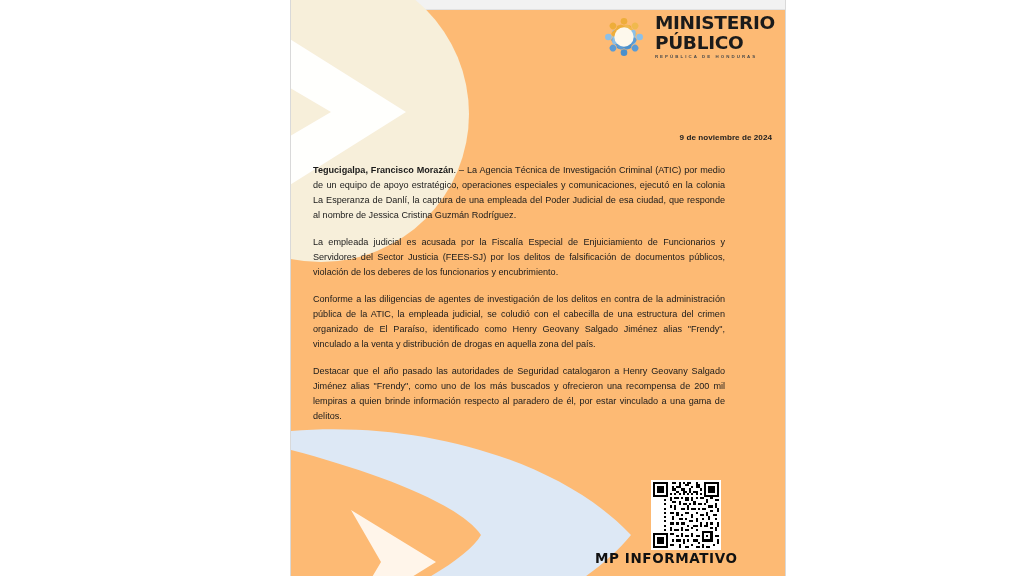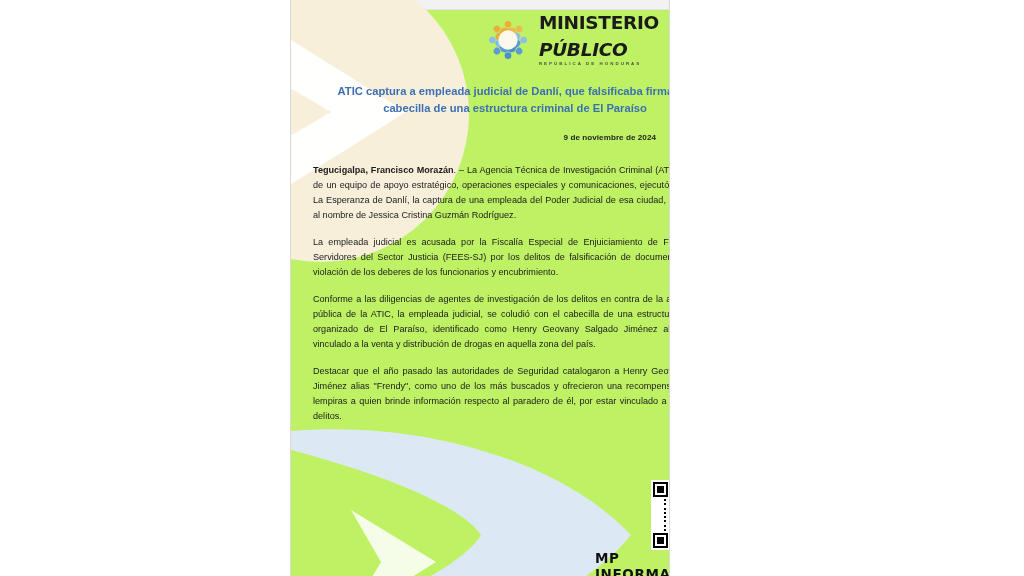--- a/index.html
+++ b/index.html
@@ -19,23 +19,23 @@
     width: 1024px;
     height: 576px;
     background: #ffffff;
   }
 
   
   #page {
     position: absolute;
     left: 290px;
     top: 0px;
-    width: 380px;
+    width: 496px;
     height: 576px;
-    background: #bef264;
+    background: #fdba74;
     overflow: hidden;
     box-sizing: border-box;
     border-left: 1px solid #d9d9d9;
     border-right: 1px solid #d9d9d9;
   }
   #page-topstrip {
     position: absolute;
     left: 0; top: 0;
     width: 100%;
     height: 9px;
@@ -81,21 +81,21 @@
     justify-content: center;
     line-height: 1;
   }
   .logo-line {
     font-family: "DejaVu Sans", sans-serif;
     font-weight: bold;
     font-size: 18.5px;
     letter-spacing: -0.3px;
     color: #1b1b1b;
   }
-  #logo-line2 { margin-top: 8px; font-style: italic; }
+  #logo-line2 { margin-top: 1px; }
   #logo-sub {
     margin-top: 3px;
     font-family: "Liberation Sans", sans-serif;
     font-size: 4.4px;
     font-weight: bold;
     letter-spacing: 2.05px;
     color: #4a4a4a;
   }
 
   
@@ -231,21 +231,20 @@
           <circle cx="50" cy="50" r="21" fill="#fdf8ec"></circle>
         </g>
       </svg>
       <div id="logo-text">
         <div class="logo-line">MINISTERIO</div>
         <div class="logo-line" id="logo-line2">PÚBLICO</div>
         <div id="logo-sub">REPÚBLICA DE HONDURAS</div>
       </div>
     </div>
 
-    <div id="headline">ATIC captura a empleada judicial de Danlí, que falsificaba firma del cabecilla de una estructura criminal de El Paraíso</div>
 
     <div id="date">9 de noviembre de 2024</div>
 
     <div id="body-copy">
         <p class="para"><b>Tegucigalpa, Francisco Morazán</b>. – La Agencia Técnica de Investigación Criminal (ATIC) por medio de un equipo de apoyo estratégico, operaciones especiales y comunicaciones, ejecutó en la colonia La Esperanza de Danlí, la captura de una empleada del Poder Judicial de esa ciudad, que responde al nombre de Jessica Cristina Guzmán Rodríguez.</p>
         <p class="para">La empleada judicial es acusada por la Fiscalía Especial de Enjuiciamiento de Funcionarios y Servidores del Sector Justicia (FEES-SJ) por los delitos de falsificación de documentos públicos, violación de los deberes de los funcionarios y encubrimiento.</p>
         <p class="para">Conforme a las diligencias de agentes de investigación de los delitos en contra de la administración pública de la ATIC, la empleada judicial, se coludió con el cabecilla de una estructura del crimen organizado de El Paraíso, identificado como Henry Geovany Salgado Jiménez alias "Frendy", vinculado a la venta y distribución de drogas en aquella zona del país.</p>
         <p class="para">Destacar que el año pasado las autoridades de Seguridad catalogaron a Henry Geovany Salgado Jiménez alias "Frendy", como uno de los más buscados y ofrecieron una recompensa de 200 mil lempiras a quien brinde información respecto al paradero de él, por estar vinculado a una gama de delitos.</p>
       </div>
 

